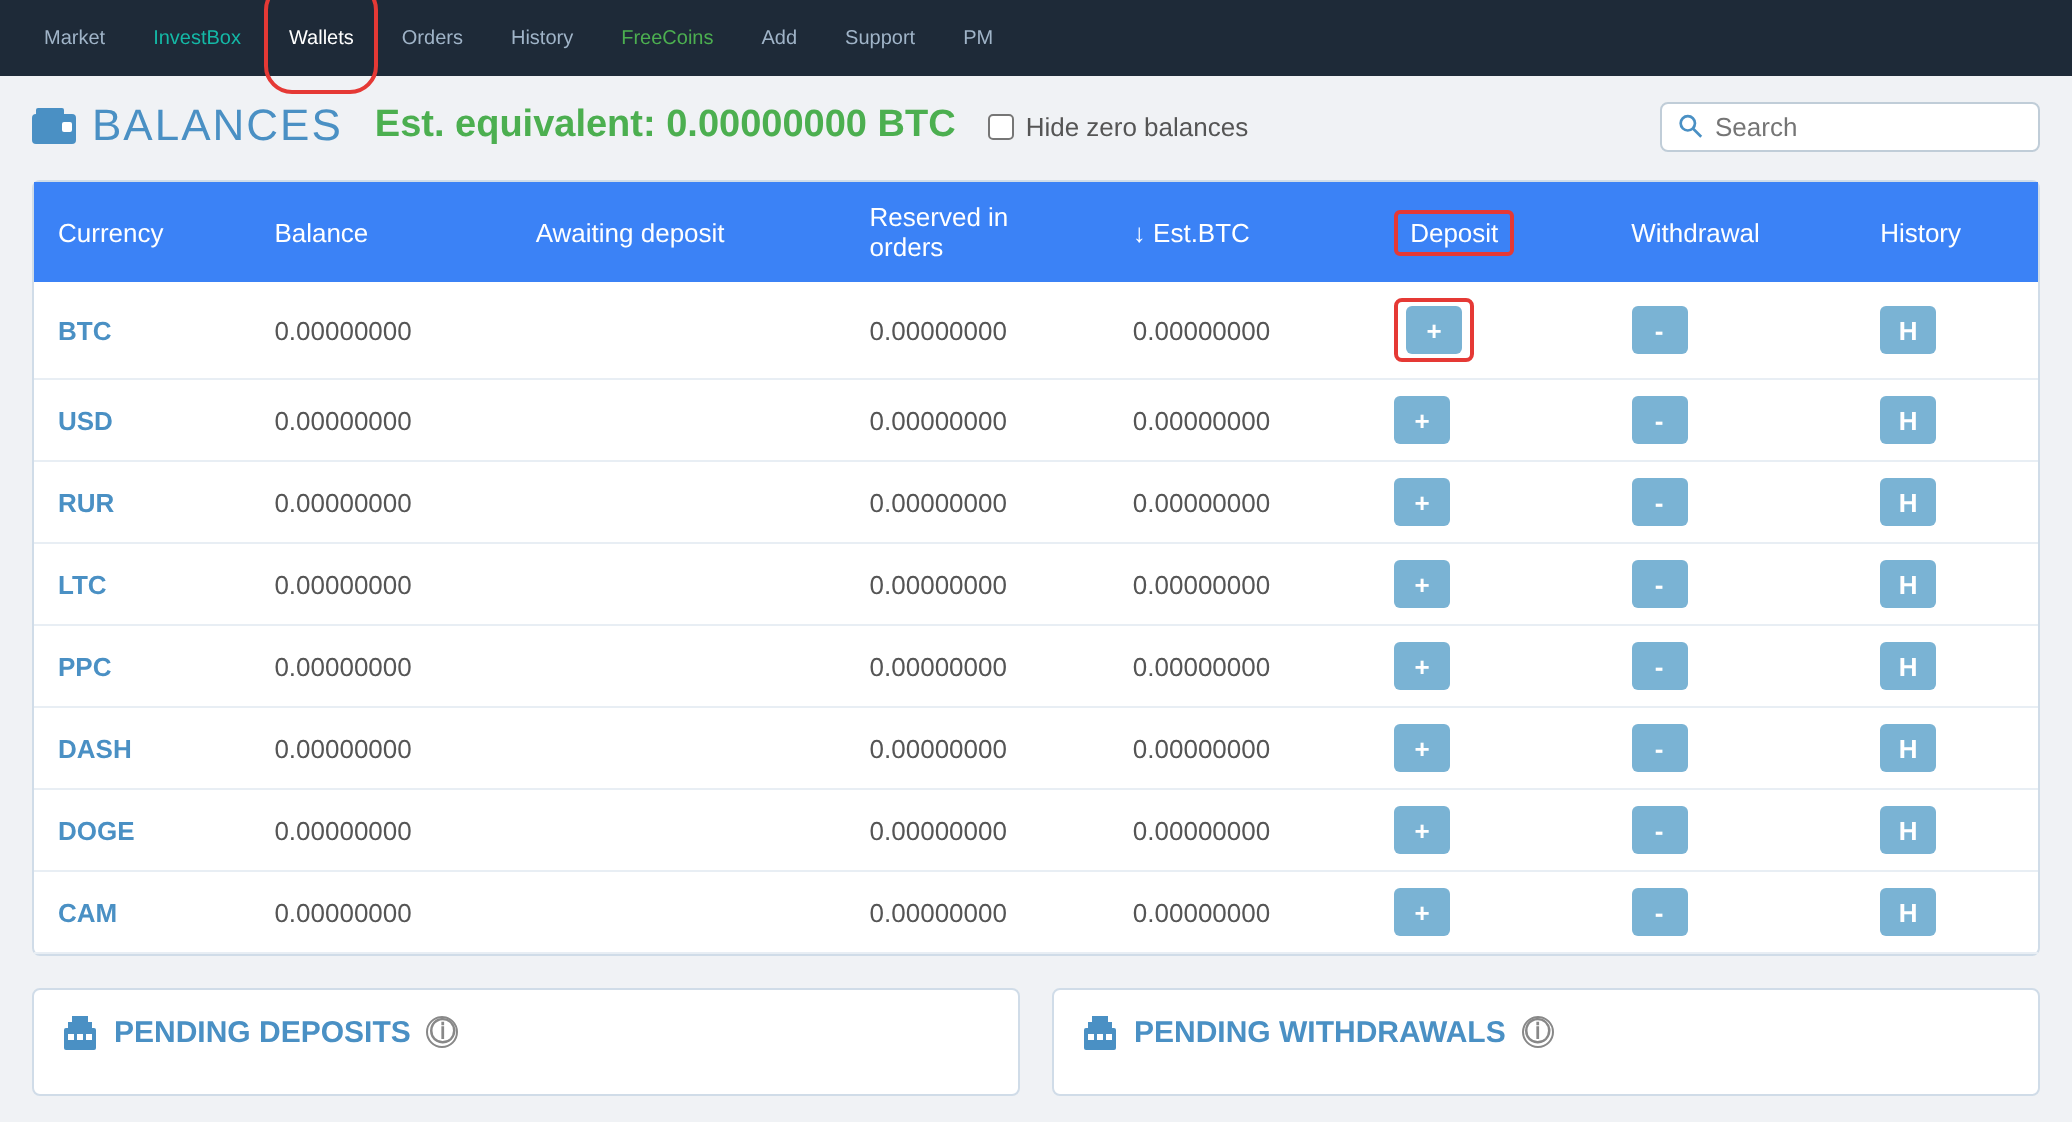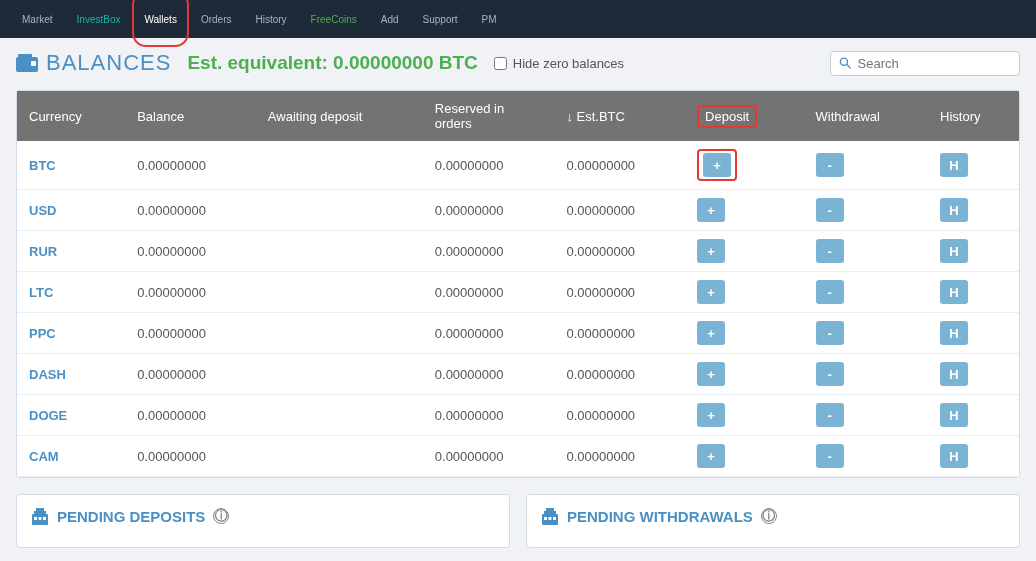--- a/index.html
+++ b/index.html
@@ -81,21 +81,21 @@
       background: #fff;
       border: 1px solid #d0dce8;
       border-radius: 4px;
       margin-bottom: 16px;
     }
     table {
       width: 100%;
       border-collapse: collapse;
     }
     thead tr {
-      background: #737373;
+      background: #3b82f6;
       color: #fff;
     }
     thead th {
       padding: 10px 12px;
       text-align: left;
       font-weight: normal;
       font-size: 13px;
     }
     .deposit-highlight {
       display: inline-block;

